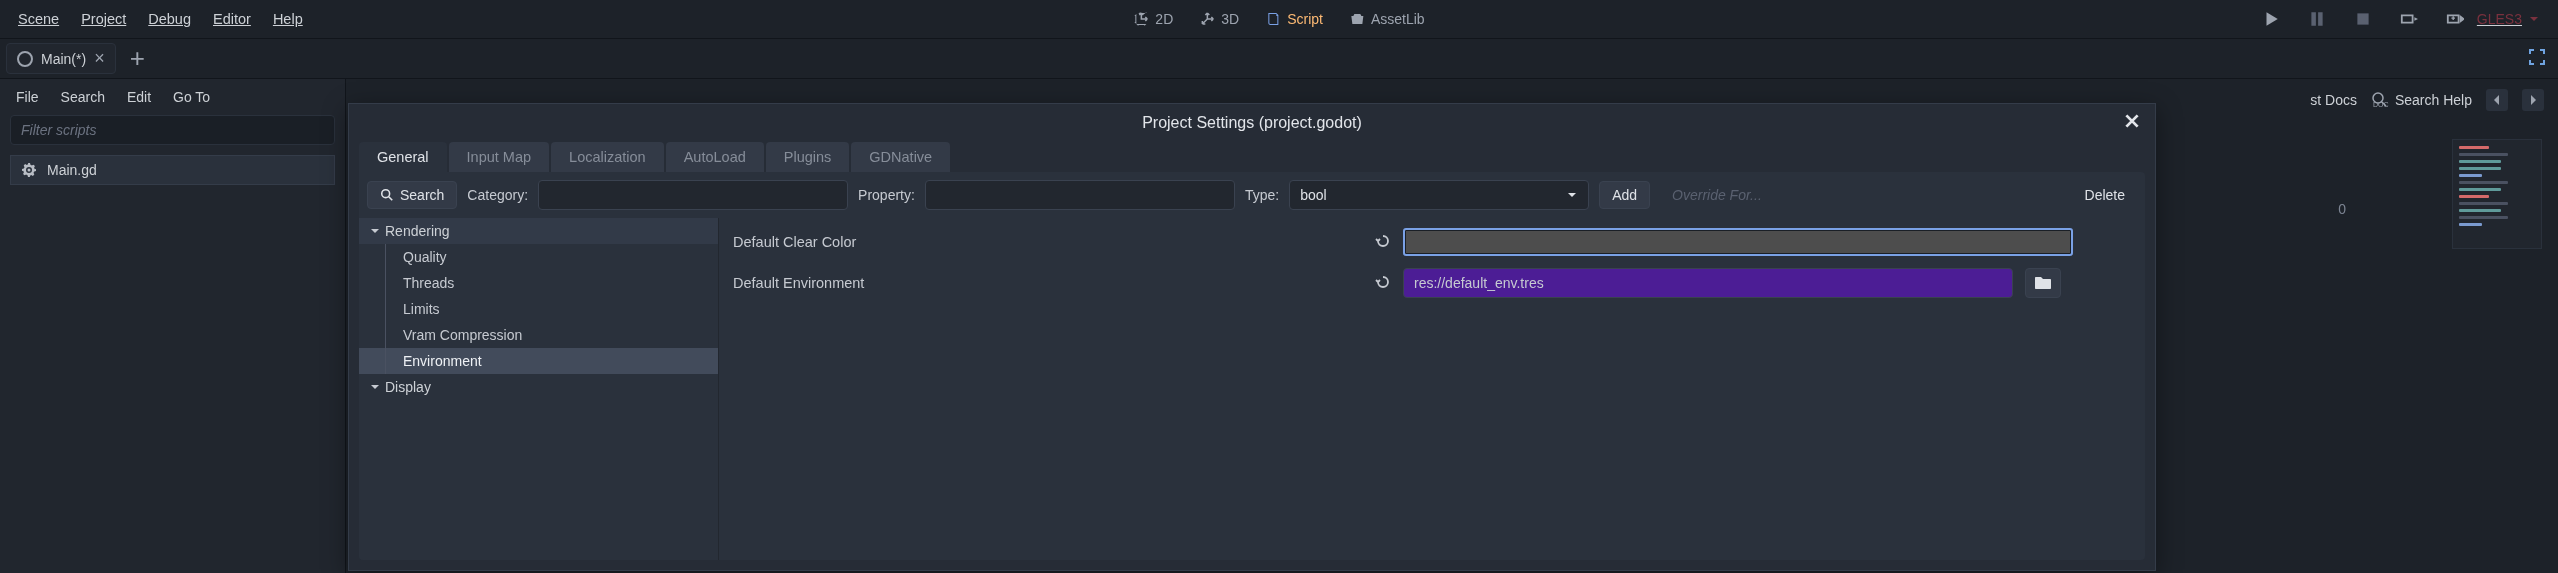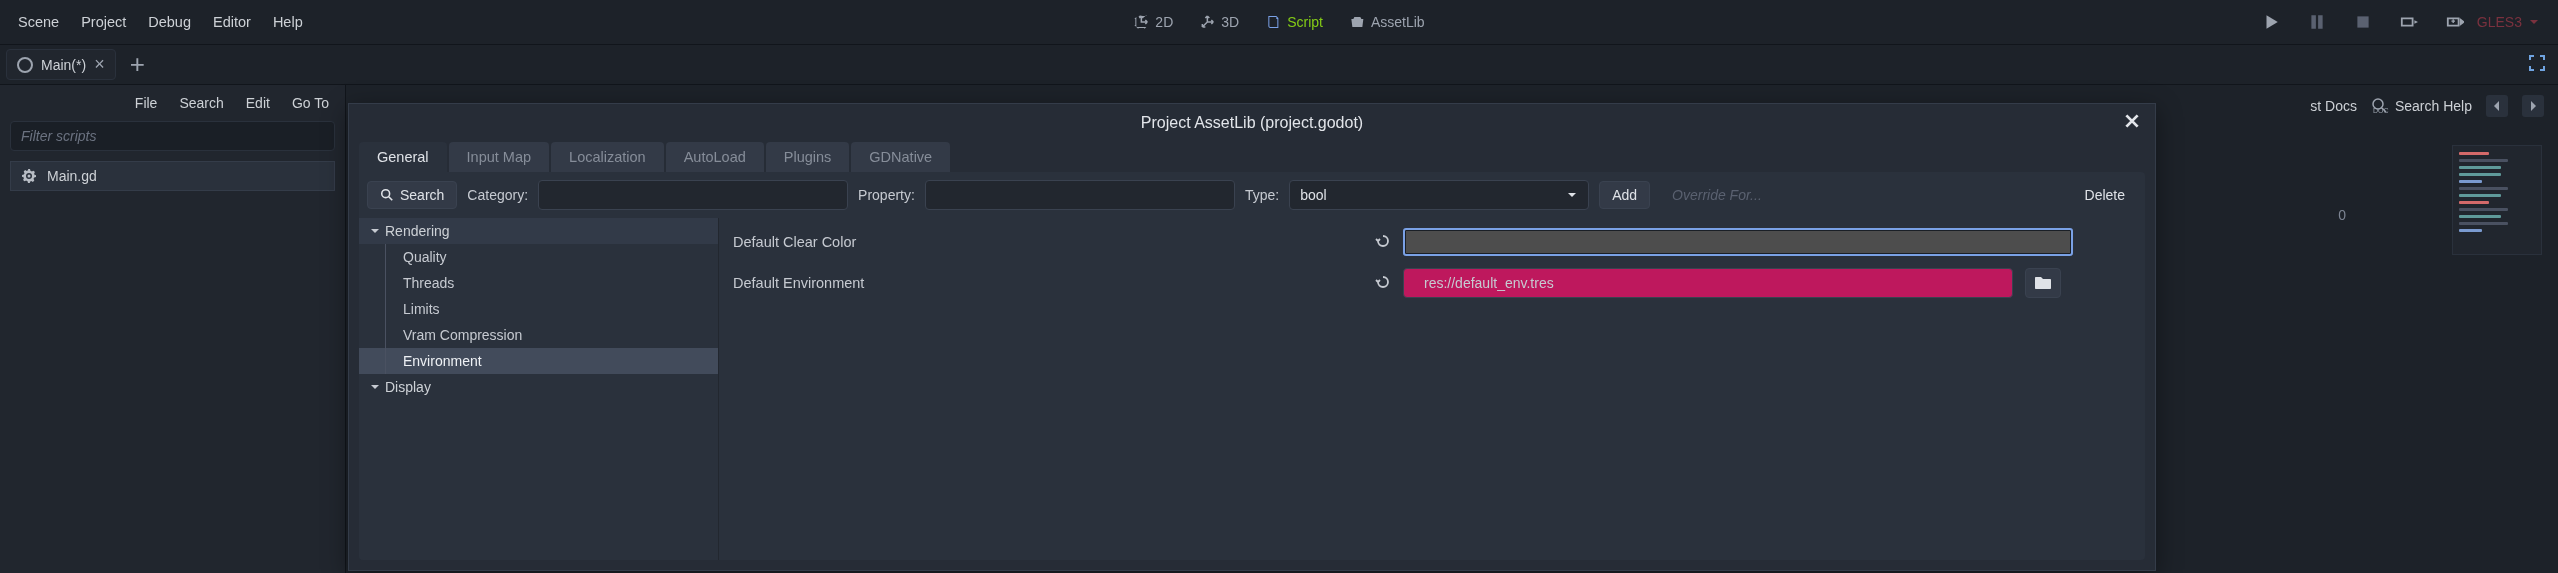--- a/index.html
+++ b/index.html
@@ -12,33 +12,34 @@
     height: 573px;
     overflow: hidden;
     position: relative;
     user-select: none;
   }
 
   
   .top-menu {
     display: flex;
     align-items: center;
-    height: 45px;
+    height: 39px;
     background: #1d2229;
     border-bottom: 1px solid #11151b;
     padding: 0 10px;
+    text-decoration: underline;
   }
   .menu-left { display: flex; gap: 22px; padding-left: 8px; }
   .menu-item { color: #cdd1d6; cursor: pointer; font-size: 14.5px; }
   .menu-center {
     position: absolute; left: 50%; transform: translateX(-50%);
     display: flex; align-items: flex-end; gap: 26px;
   }
   .view-btn { display: flex; align-items: center; gap: 6px; color: #9da4af; cursor: pointer; }
-  .view-btn.active { color: #84cc16; }
+  .view-btn.active { color: #fdba74; }
   .menu-right { margin-left: auto; display: flex; align-items: center; gap: 13px; padding-right: 8px; }
   .play-controls { display: flex; gap: 28px; align-items: center; }
   .play-icon { width: 18px; height: 18px; fill: #9da4af; cursor: pointer; }
   .gles-label { color: #7a313e; display: flex; align-items: center; gap: 6px; cursor: pointer; font-weight: 500; }
 
   
   .secondary-bar {
     display: flex; align-items: center; height: 40px;
     background: #1d2229; border-bottom: 1px solid #11151b;
     padding: 0 6px;
@@ -50,21 +51,21 @@
     color: #cdd1d6;
   }
   .doc-tab .ring { width: 16px; height: 16px; border: 2px solid #9da4af; border-radius: 50%; }
   .tab-close { color: #9da4af; cursor: pointer; font-size: 18px; }
   .tab-add { color: #9da4af; cursor: pointer; font-size: 26px; margin-left: 14px; }
   .fullscreen-icon { margin-left: auto; padding-right: 6px; cursor: pointer; }
 
   
   .main-area { display: flex; height: calc(100% - 79px); }
   .left-panel { width: 346px; background: #21262e; border-right: 1px solid #11151b; display: flex; flex-direction: column; }
-  .left-menu { display: flex; gap: 22px; padding: 10px 16px; color: #cdd1d6; justify-content: flex-end; }
+  .left-menu { display: flex; gap: 22px; padding: 10px 16px; color: #cdd1d6; }
   .left-menu span { cursor: pointer; }
   .filter-box { margin: 0 10px; }
   .filter-box input {
     width: 100%; background: #1a1f26; border: 1px solid #2a313c;
     border-radius: 4px; padding: 6px 10px; color: #cdd1d6;
     font-size: 14px;
   }
   .filter-box input::placeholder { color: #6b7280; font-style: italic; }
   .script-entry {
     display: flex; align-items: center; gap: 10px;
@@ -182,22 +183,22 @@
   .color-swatch {
     flex: 1; height: 28px;
     background: #4d4d4d;
     border: 2px solid #7aa1e6;
     border-radius: 3px; cursor: pointer;
     box-shadow: 0 0 0 1px #1a1f26 inset;
     max-width: 670px;
   }
   .path-input {
     flex: 1; height: 30px;
-    background: #be185d; border: 1px solid #3a4250;
-    border-radius: 4px; color: #c6cad1; padding: 0 20px;
+    background: #4c1d95; border: 1px solid #3a4250;
+    border-radius: 4px; color: #c6cad1; padding: 0 10px;
     display: flex; align-items: center;
     max-width: 610px;
   }
   .folder-btn {
     background: #333a47; border: 1px solid #3a4250;
     width: 36px; height: 30px; border-radius: 4px;
     display: flex; align-items: center; justify-content: center;
     cursor: pointer;
   }
   svg { flex-shrink: 0; }
@@ -337,21 +338,21 @@
         <div class="ln c4"></div>
       <div class="ln c2"></div>
         <div class="ln c4"></div>
         <div class="ln c3"></div>
     </div>
   </div>
 </div>
 
 <div class="dialog">
   <div class="dialog-title">
-    <span>Project AssetLib (project.godot)</span>
+    <span>Project Settings (project.godot)</span>
     <span class="dialog-close">
       <svg width="18" height="18" viewBox="0 0 16 16">
           <path stroke="#e2e5ea" stroke-width="2.5" d="M3 3l10 10M13 3L3 13"></path>
         </svg>
     </span>
   </div>
 
   <div class="dialog-tabs">
     <div class="dialog-tab active">General</div>
     <div class="dialog-tab">Input Map</div>

